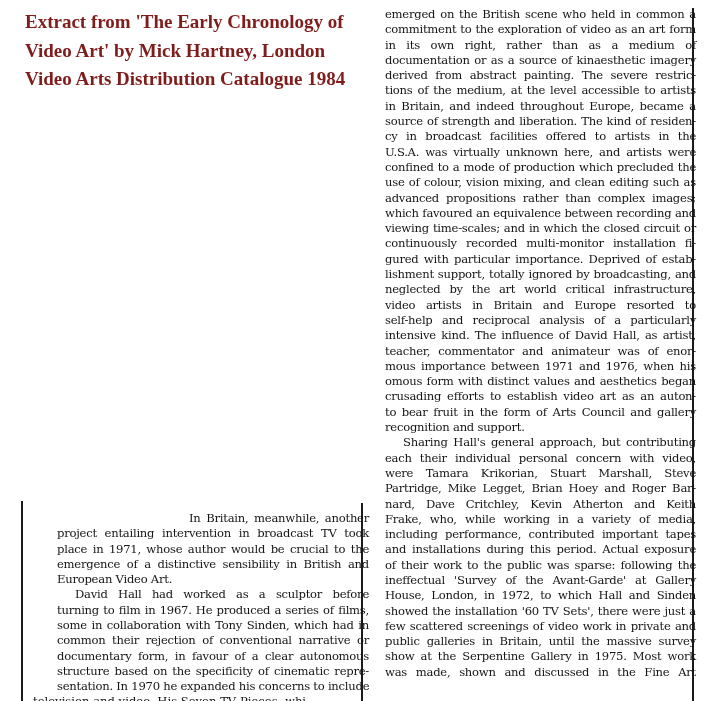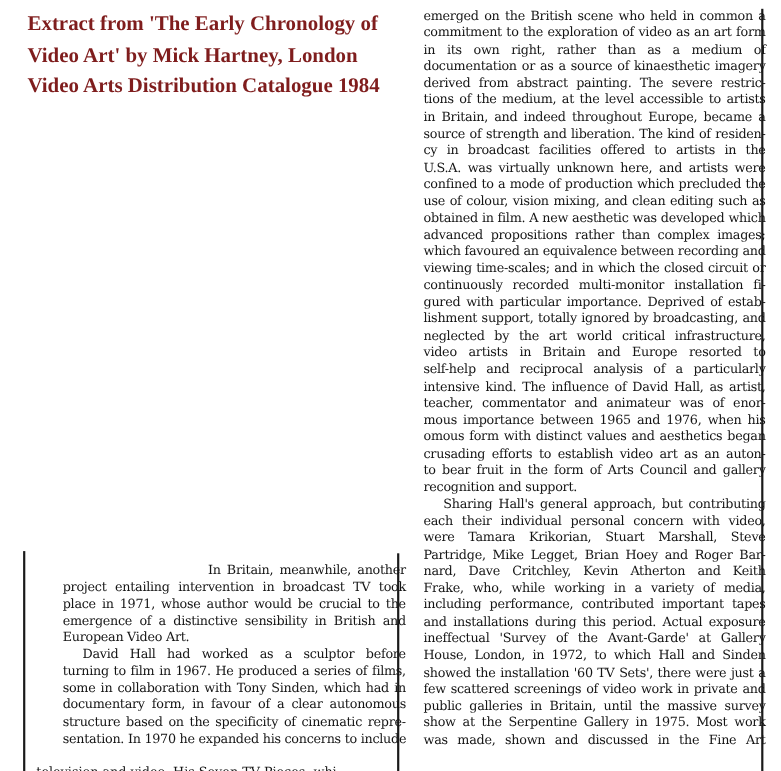--- a/index.html
+++ b/index.html
@@ -43,61 +43,62 @@
   <span class="ln">in its own right, rather than as a medium of</span>
   <span class="ln">documentation or as a source of kinaesthetic imagery</span>
   <span class="ln">derived from abstract painting. The severe restric-</span>
   <span class="ln">tions of the medium, at the level accessible to artists</span>
   <span class="ln">in Britain, and indeed throughout Europe, became a</span>
   <span class="ln">source of strength and liberation. The kind of residen-</span>
   <span class="ln">cy in broadcast facilities offered to artists in the</span>
   <span class="ln">U.S.A. was virtually unknown here, and artists were</span>
   <span class="ln">confined to a mode of production which precluded the</span>
   <span class="ln">use of colour, vision mixing, and clean editing such as</span>
-  <span class="ln">obtained in film. A new aesthetic was developed which</span>
   <span class="ln">advanced propositions rather than complex images;</span>
   <span class="ln">which favoured an equivalence between recording and</span>
   <span class="ln">viewing time-scales; and in which the closed circuit or</span>
   <span class="ln">continuously recorded multi-monitor installation fi-</span>
   <span class="ln">gured with particular importance. Deprived of estab-</span>
   <span class="ln">lishment support, totally ignored by broadcasting, and</span>
   <span class="ln">neglected by the art world critical infrastructure,</span>
   <span class="ln">video artists in Britain and Europe resorted to</span>
   <span class="ln">self-help and reciprocal analysis of a particularly</span>
   <span class="ln">intensive kind. The influence of David Hall, as artist,</span>
   <span class="ln">teacher, commentator and animateur was of enor-</span>
-  <span class="ln">mous importance between 1965 and 1976, when his</span>
+  <span class="ln">mous importance between 1971 and 1976, when his</span>
   <span class="ln">omous form with distinct values and aesthetics began</span>
   <span class="ln">crusading efforts to establish video art as an auton-</span>
   <span class="ln">to bear fruit in the form of Arts Council and gallery</span>
   <span class="ln last">recognition and support.</span>
   <span class="ln indent">Sharing Hall's general approach, but contributing</span>
   <span class="ln">each their individual personal concern with video,</span>
   <span class="ln">were Tamara Krikorian, Stuart Marshall, Steve</span>
   <span class="ln">Partridge, Mike Legget, Brian Hoey and Roger Bar-</span>
   <span class="ln">nard, Dave Critchley, Kevin Atherton and Keith</span>
   <span class="ln">Frake, who, while working in a variety of media,</span>
   <span class="ln">including performance, contributed important tapes</span>
   <span class="ln">and installations during this period. Actual exposure</span>
+  <span class="ln">of their work to the public was sparse: following the</span>
   <span class="ln">ineffectual 'Survey of the Avant-Garde' at Gallery</span>
   <span class="ln">House, London, in 1972, to which Hall and Sinden</span>
   <span class="ln">showed the installation '60 TV Sets', there were just a</span>
   <span class="ln">few scattered screenings of video work in private and</span>
   <span class="ln">public galleries in Britain, until the massive survey</span>
   <span class="ln">show at the Serpentine Gallery in 1975. Most work</span>
   <span class="ln">was made, shown and discussed in the Fine Art</span>
 </div>
 
 <div id="left-col" class="col">
   <span class="ln bigindent">In Britain, meanwhile, another</span>
   <span class="ln">project entailing intervention in broadcast TV took</span>
   <span class="ln">place in 1971, whose author would be crucial to the</span>
   <span class="ln">emergence of a distinctive sensibility in British and</span>
   <span class="ln last">European Video Art.</span>
   <span class="ln indent">David Hall had worked as a sculptor before</span>
   <span class="ln">turning to film in 1967. He produced a series of films,</span>
   <span class="ln">some in collaboration with Tony Sinden, which had in</span>
+  <span class="ln">common their rejection of conventional narrative or</span>
   <span class="ln">documentary form, in favour of a clear autonomous</span>
   <span class="ln">structure based on the specificity of cinematic repre-</span>
   <span class="ln">sentation. In 1970 he expanded his concerns to include</span>
 </div>
 
 <div class="cut"><span>television and video. His Seven TV Pieces, whi</span></div>
 
 </body></html>

